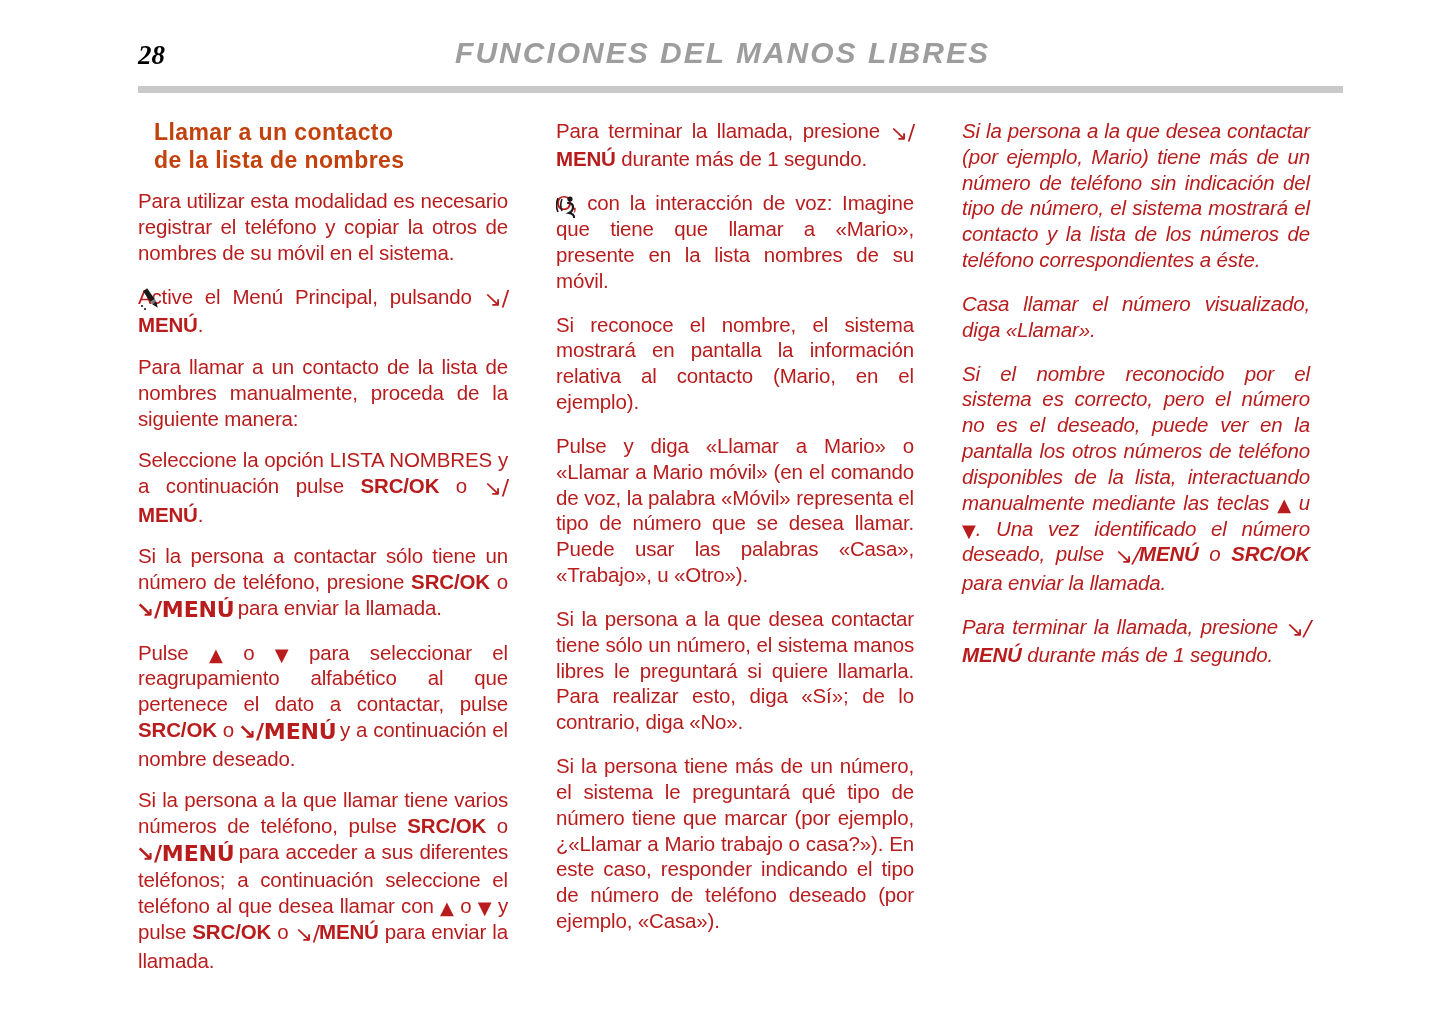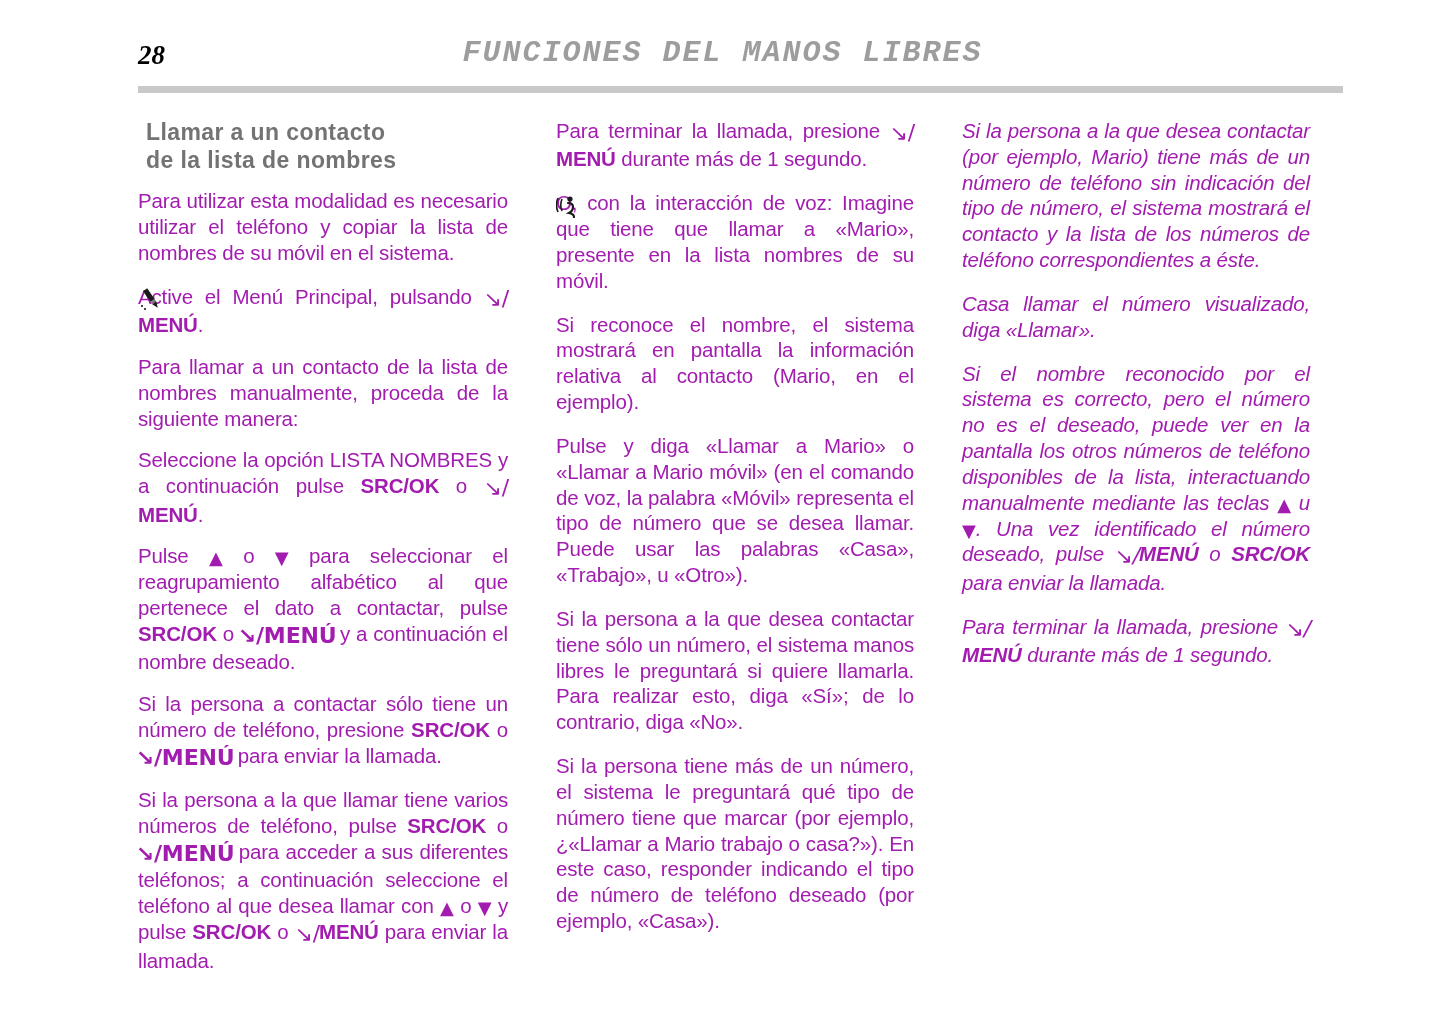--- a/index.html
+++ b/index.html
@@ -39,21 +39,21 @@
     font-size: 27px;
     color: #000;
     letter-spacing: 0px;
   }
   .header-title {
     position: absolute;
     left: 0;
     top: 18px;
     width: 1445px;
     text-align: center;
-    font-family: Liberation Mono, monospace;
+    font-family: Liberation Sans, sans-serif;
     font-style: italic;
     font-weight: bold;
     font-size: 30px;
     letter-spacing: 2px;
     color: #9d9d9d;
   }
   .header-rule {
     position: absolute;
     left: 138px;
     top: 68px;
@@ -71,36 +71,36 @@
     display: flex;
     gap: 48px;
   }
   .col {
     width: 370px;
   }
   .col.col2 { width: 358px; }
   .col.col3 { width: 348px; font-style: italic; }
 
   h2.section-title {
-    margin: 0 0 14px 8px;
+    margin: 0 0 14px 16px;
     font-family: "Liberation Sans", sans-serif;
     font-weight: bold;
     font-size: 23px;
     line-height: 1.22;
     letter-spacing: 0.4px;
-    color: #737373;
+    color: #c2410c;
   }
 
   p.body {
     margin: 0 0 18px 0;
     font-family: "Liberation Sans", sans-serif;
     font-size: 20.5px;
     line-height: 1.26;
     text-align: justify;
-    color: #a21caf;
+    color: #b91c1c;
     letter-spacing: -0.15px;
   }
   p.body:last-child { margin-bottom: 0; }
 
   .indent {
     margin-left: 38px;
   }
 
   
   .icon-block {
@@ -151,43 +151,43 @@
   </div>
 
   <div class="columns">
 
     <div class="col col1">
       <h2 class="section-title">
         <span>Llamar a un contacto</span><br>
         <span>de la lista de nombres</span>
       </h2>
 
-      <p class="body">Para utilizar esta modalidad es necesario utilizar el teléfono y copiar la lista de nombres de su móvil en el sistema.</p>
+      <p class="body">Para utilizar esta modalidad es necesario registrar el teléfono y copiar la otros de nombres de su móvil en el sistema.</p>
 
       <div class="icon-block">
         <span class="marker">
           <svg width="26" height="26" viewBox="0 0 26 26">
             <g transform="rotate(-35 13 13)">
               <rect x="11" y="2" width="5" height="13" fill="#1a1a1a"></rect>
               <rect x="11" y="15" width="5" height="3" fill="#7a7a7a"></rect>
               <polygon points="11,18 16,18 13.5,24" fill="#1a1a1a"></polygon>
             </g>
             <circle cx="4" cy="20" r="1.1" fill="#1a1a1a"></circle>
             <circle cx="7" cy="23" r="1.1" fill="#1a1a1a"></circle>
           </svg>
         </span>
         <p class="body indent"><span>Active el Menú Principal, pulsando </span><span class="phone-sym">↘/</span><b>MENÚ</b><span>.</span></p>
 
         <p class="body indent">Para llamar a un contacto de la lista de nombres manualmente, proceda de la siguiente manera:</p>
 
         <p class="body indent"><span>Seleccione la opción LISTA NOMBRES y a continuación pulse </span><b>SRC/OK</b><span> o </span><span class="phone-sym">↘/</span><b>MENÚ</b><span>.</span></p>
 
+        <p class="body indent"><span>Si la persona a contactar sólo tiene un número de teléfono, presione </span><b>SRC/OK</b><span> o </span><b class="phone-sym">↘/MENÚ</b><span> para enviar la llamada.</span></p>
+
         <p class="body indent"><span>Pulse </span><span class="sym">▲</span><span> o </span><span class="sym">▼</span><span> para seleccionar el reagrupamiento alfabético al que pertenece el dato a contactar, pulse </span><b>SRC/OK</b><span> o </span><b class="phone-sym">↘/MENÚ</b><span> y a continuación el nombre deseado.</span></p>
-
-        <p class="body indent"><span>Si la persona a contactar sólo tiene un número de teléfono, presione </span><b>SRC/OK</b><span> o </span><b class="phone-sym">↘/MENÚ</b><span> para enviar la llamada.</span></p>
 
         <p class="body indent"><span>Si la persona a la que llamar tiene varios números de teléfono, pulse </span><b>SRC/OK</b><span> o </span><b class="phone-sym">↘/MENÚ</b><span> para acceder a sus diferentes teléfonos; a continuación seleccione el teléfono al que desea llamar con </span><span class="sym">▲</span><span> o </span><span class="sym">▼</span><span> y pulse </span><b>SRC/OK</b><span> o </span><span class="phone-sym">↘/</span><b>MENÚ</b><span> para enviar la llamada.</span></p>
       </div>
     </div>
 
     <div class="col col2">
       <p class="body"><span>Para terminar la llamada, presione </span><span class="phone-sym">↘/</span><b>MENÚ</b><span> durante más de 1 segundo.</span></p>
 
       <div class="icon-block">
         <span class="marker">

